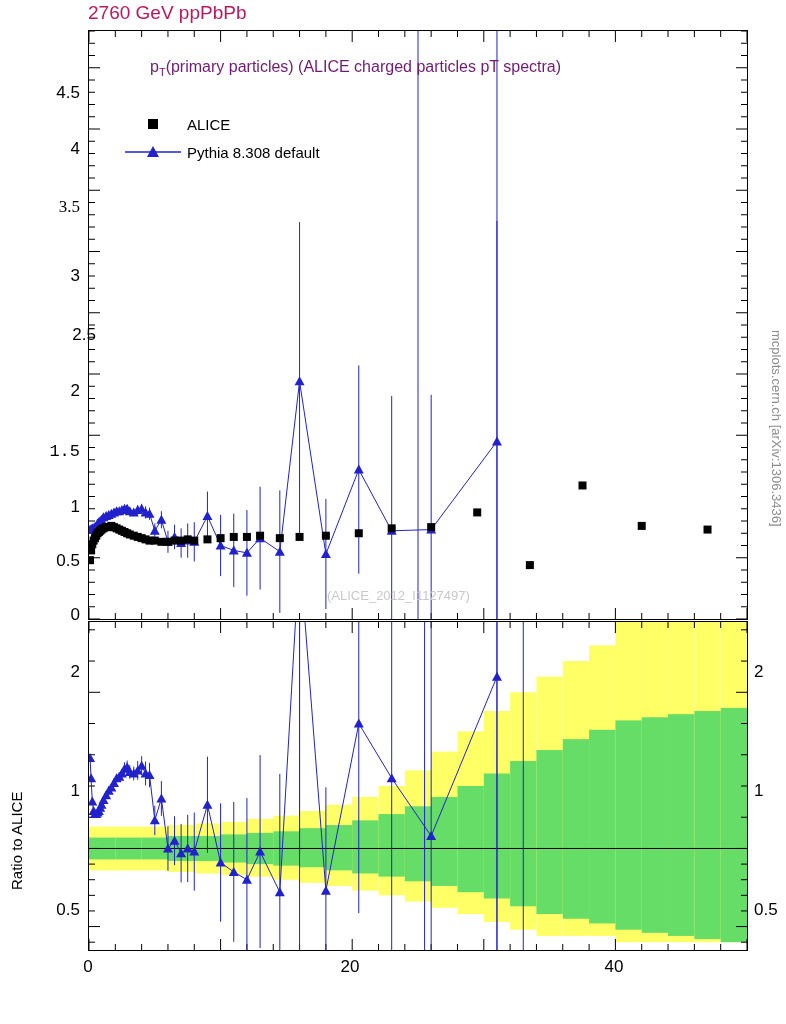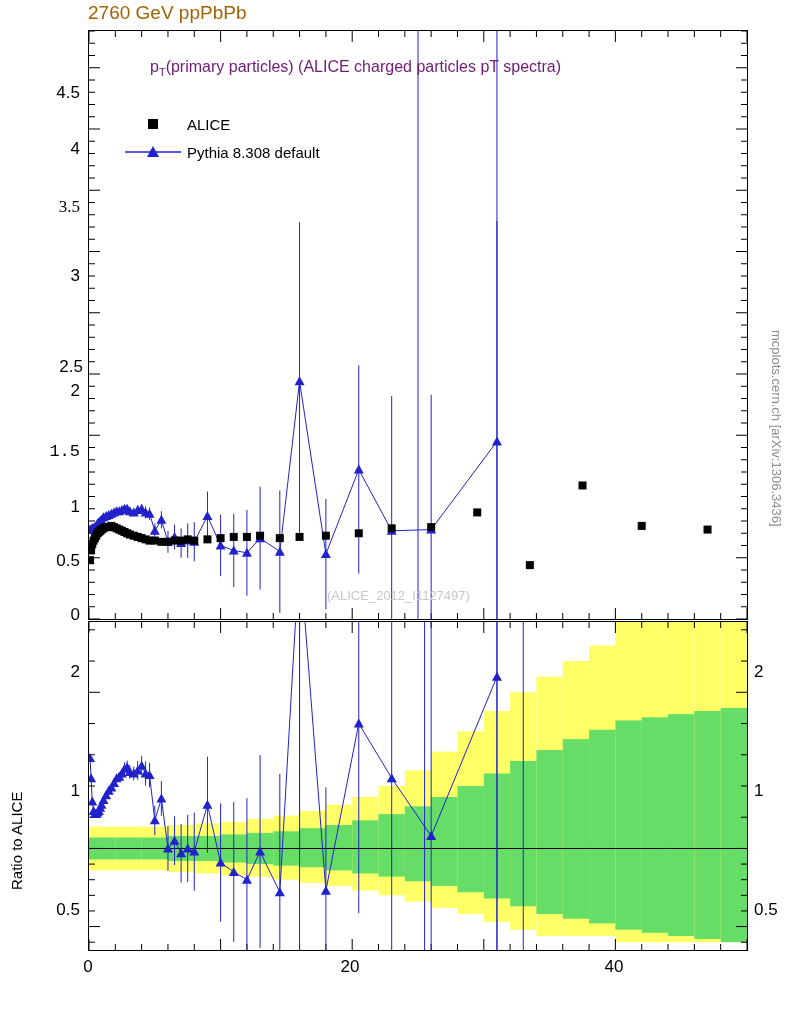--- a/index.html
+++ b/index.html
@@ -1,19 +1,19 @@
 <!DOCTYPE html>
 <html><head>
 <meta charset="utf-8">
 <style>
   html,body{margin:0;padding:0;background:#ffffff;}
   body{width:786px;height:1024px;font-family:"Liberation Sans",sans-serif;color:#000;}
   #root{position:relative;width:786px;height:1024px;overflow:hidden;}
 
-  .hdr{position:absolute;font-size:19px;color:#a16207;}
+  .hdr{position:absolute;font-size:19px;color:#be185d;}
   #hdr-left{left:88px;top:2px;}
   #hdr-right{right:36px;top:2px;}
 
   
   #main-panel{position:absolute;left:88px;top:30px;width:660px;height:590px;border:1px solid #000;box-sizing:border-box;background:#fff;}
   #ratio-panel{position:absolute;left:88px;top:621px;width:660px;height:330px;border:1px solid #000;box-sizing:border-box;background:#fff;overflow:hidden;}
 
   .svg-layer{position:absolute;left:0;top:0;}
 
   .axis-label{position:absolute;font-size:17px;color:#000;text-align:right;}
@@ -336,21 +336,21 @@
         <rect x="548.72" y="490.9" width="8" height="8" fill="#000000"></rect>
         <rect x="614.52" y="494.575" width="8" height="8" fill="#000000"></rect>
       </svg>
   </div>
 
   <div class="axis-label" style="left:30px;top:605px;width:50px;">0</div>
   <div class="axis-label" style="left:30px;top:551px;width:50px;">0.5</div>
   <div class="axis-label" style="left:30px;top:497px;width:50px;">1</div>
   <div class="axis-label" style="left:30px;top:442px;width:50px;font-family:Liberation Mono, monospace;">1.5</div>
   <div class="axis-label" style="left:30px;top:381px;width:50px;">2</div>
-  <div class="axis-label" style="left:33px;top:325px;width:50px;margin-top:32px;">2.5</div>
+  <div class="axis-label" style="left:46px;top:325px;width:50px;">2.5</div>
   <div class="axis-label" style="left:30px;top:266px;width:50px;">3</div>
   <div class="axis-label" style="left:30px;top:197px;width:50px;font-family:Liberation Serif, serif;">3.5</div>
   <div class="axis-label" style="left:30px;top:139px;width:50px;">4</div>
   <div class="axis-label" style="left:30px;top:83px;width:50px;">4.5</div>
 
   <div id="plot-title">
     <span>p</span><sub>T</sub><span>(primary particles) (ALICE charged particles pT spectra)</span>
   </div>
 
   <div id="legend">

